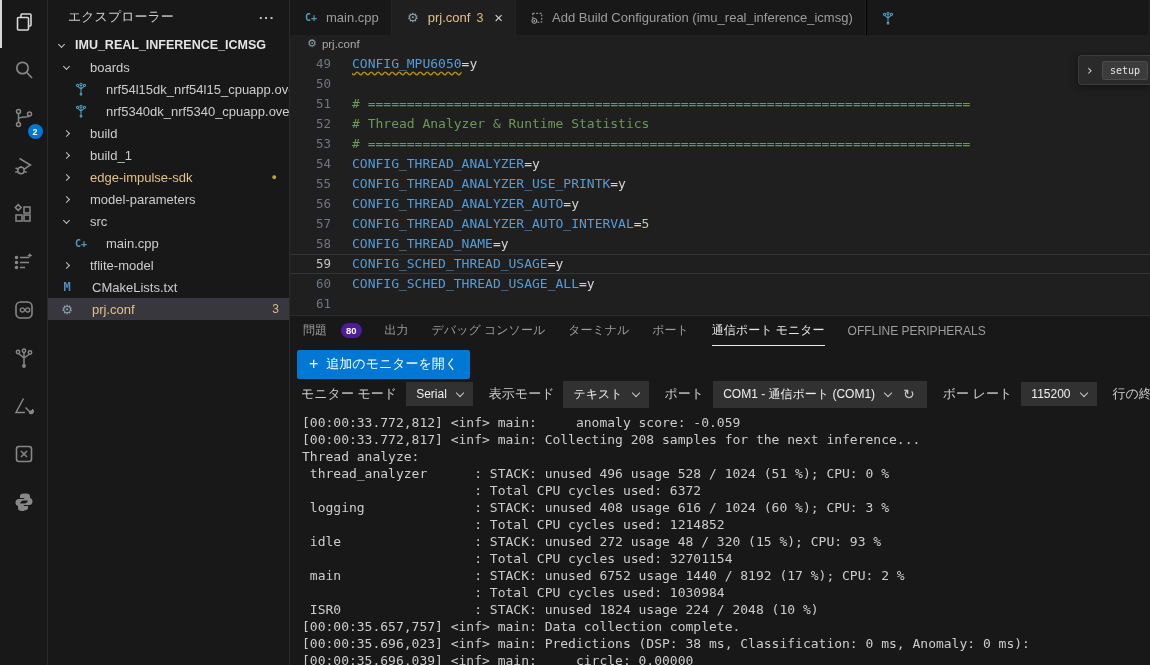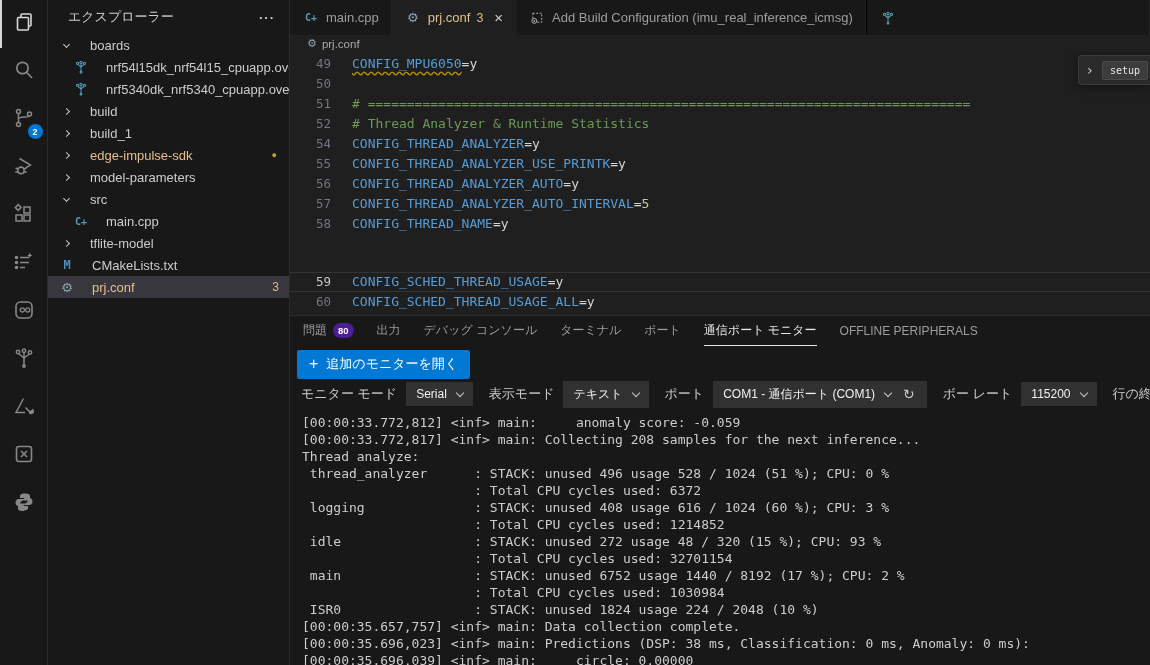--- a/index.html
+++ b/index.html
@@ -54,39 +54,39 @@
   .tab.grpsep { border-left:1px solid #000; flex:1; }
   .breadcrumb { height:17px; background:#1f1f1f; display:flex; align-items:center; gap:5px;
                 padding-left:17px; font-size:11.5px; color:#a9a9a9; flex-shrink:0; }
   .breadcrumb .gearicon { font-size:11px; }
   .code { height:263px; background:#1f1f1f; position:relative;
           font-family:"DejaVu Sans Mono",monospace; font-size:13px;
           flex-shrink:0; overflow:hidden; padding-top:2px; }
   .cl { height:20px; line-height:20px; white-space:pre; }
   .cl .ln { display:inline-block; width:41px; text-align:right; color:#6e7681;
             margin-right:21px; font-size:12.5px; }
-  .cl.cur { border-top:1px solid #333333; border-bottom:1px solid #333333; line-height:18px;margin-top:38px; }
+  .cl.cur { border-top:1px solid #333333; border-bottom:1px solid #333333; line-height:18px; }
   .cl.cur .ln { color:#c6c6c6; }
   .tk-name { color:#569cd6; } .tk-op { color:#d4d4d4; } .tk-val { color:#d4d4d4; }
   .tk-num { color:#b5cea8; } .tk-comment { color:#6a9955; }
   .tk-warn { text-decoration:underline wavy #b89500; text-underline-offset:3px; }
 
   .find-widget { position:absolute; top:3px; right:0; height:30px; background:#2a2a2b;
                  border:1px solid #3c3c3c; border-right:none; border-radius:4px 0 0 4px;
                  display:flex; align-items:center; gap:5px; padding:0 2px 0 3px;
                  box-shadow:0 2px 8px rgba(0,0,0,.45); }
   .find-toggle { color:#cccccc; font-size:14px; padding:0 3px; cursor:pointer; }
   .find-input { background:#3c3c3c; border:1px solid #4a4a4a; color:#e6e6e6; font-size:10px;
                 padding:3px 7px; min-width:42px; border-radius:2px; }
 
   
   .panel { flex:1; background:#181818; border-top:1px solid #2b2b2b;
            display:flex; flex-direction:column; min-height:0; }
   .ptabs { height:30px; display:flex; align-items:stretch; gap:23px; padding-left:13px; flex-shrink:0; }
-  .ptab { font-size:12px; color:#9d9d9d; display:flex; align-items:center; gap:6px;
+  .ptab { font-size:12px; color:#9d9d9d; display:flex; align-items:center; gap:14px;
           cursor:pointer; border-bottom:1px solid transparent; white-space:nowrap; }
   .ptab.active { color:#e7e7e7; border-bottom-color:#e7e7e7; }
   .pbadge { background:#4c1d95; color:#fff; font-size:9.5px; border-radius:9px;
             padding:2px 5px; font-weight:bold; }
   .btnrow { height:33px; padding:4px 0 0 7px; flex-shrink:0; }
   .bluebtn { background:#0078d4; color:#fff; border:none; font-size:13px; font-family:inherit;
              display:flex; align-items:center; gap:8px; padding:5px 12px 6px; border-radius:2px;
              cursor:pointer; }
   .bluebtn .plus { font-size:16px; line-height:1; font-weight:400; }
   .setrow { height:30px; display:flex; align-items:center; gap:9px; padding-left:11px;
@@ -186,20 +186,26 @@
             <path d="M12 20.5c2.6 0 4-.9 4-2.6v-2h-4.2v-.8h5.4c1.9 0 3.3-1.3 3.3-3.6 0-2.2-1.2-3.6-3.1-3.6h-1.6v2.3c0 1.8-1.5 3.2-3.3 3.2h-4c-1.4 0-2.5 1.1-2.5 2.5v2.4c0 1.7 1.4 2.6 4 2.6h2z"></path>
           </svg></span>
       </div>
     </div>
 
   <div class="sidebar">
     <div class="sb-title">
       <span>エクスプローラー</span>
       <span class="sb-dots">···</span>
     </div>
+    <div class="root-row">
+      <span class="cwrap">
+          <span class="chev down"></span>
+        </span>
+      <span class="lbl">IMU_REAL_INFERENCE_ICMSG</span>
+    </div>
     <div id="tree">
         <div class="row l0">
           <span class="cwrap">
             <span class="chev down"></span>
           </span>
           <span class="lbl">boards</span>
         </div>
         <div class="row l1">
           <span class="cwrap" style="width:18px;min-width:18px">
             <svg viewBox="0 0 16 16" width="14" height="14" fill="none" stroke="#519aba" stroke-width="1.2">
@@ -325,20 +331,21 @@
     <div class="breadcrumb">
       <span class="gearicon">⚙</span>
       <span>prj.conf</span>
     </div>
 
     <div class="code" id="code">
       <div class="cl"><span class="ln">49</span><span class="lc"><span class="tk-name tk-warn">CONFIG_MPU6050</span><span class="tk-op">=</span><span class="tk-val">y</span></span></div>
         <div class="cl"><span class="ln">50</span><span class="lc"></span></div>
         <div class="cl"><span class="ln">51</span><span class="lc"><span class="tk-comment"># =============================================================================</span></span></div>
         <div class="cl"><span class="ln">52</span><span class="lc"><span class="tk-comment"># Thread Analyzer &amp; Runtime Statistics</span></span></div>
+        <div class="cl"><span class="ln">53</span><span class="lc"><span class="tk-comment"># =============================================================================</span></span></div>
         <div class="cl"><span class="ln">54</span><span class="lc"><span class="tk-name">CONFIG_THREAD_ANALYZER</span><span class="tk-op">=</span><span class="tk-val">y</span></span></div>
         <div class="cl"><span class="ln">55</span><span class="lc"><span class="tk-name">CONFIG_THREAD_ANALYZER_USE_PRINTK</span><span class="tk-op">=</span><span class="tk-val">y</span></span></div>
         <div class="cl"><span class="ln">56</span><span class="lc"><span class="tk-name">CONFIG_THREAD_ANALYZER_AUTO</span><span class="tk-op">=</span><span class="tk-val">y</span></span></div>
         <div class="cl"><span class="ln">57</span><span class="lc"><span class="tk-name">CONFIG_THREAD_ANALYZER_AUTO_INTERVAL</span><span class="tk-op">=</span><span class="tk-num">5</span></span></div>
         <div class="cl"><span class="ln">58</span><span class="lc"><span class="tk-name">CONFIG_THREAD_NAME</span><span class="tk-op">=</span><span class="tk-val">y</span></span></div>
         <div class="cl cur"><span class="ln">59</span><span class="lc"><span class="tk-name">CONFIG_SCHED_THREAD_USAGE</span><span class="tk-op">=</span><span class="tk-val">y</span></span></div>
         <div class="cl"><span class="ln">60</span><span class="lc"><span class="tk-name">CONFIG_SCHED_THREAD_USAGE_ALL</span><span class="tk-op">=</span><span class="tk-val">y</span></span></div>
         <div class="cl"><span class="ln">61</span><span class="lc"></span></div>
         <div class="find-widget">
         <span class="find-toggle">›</span>

